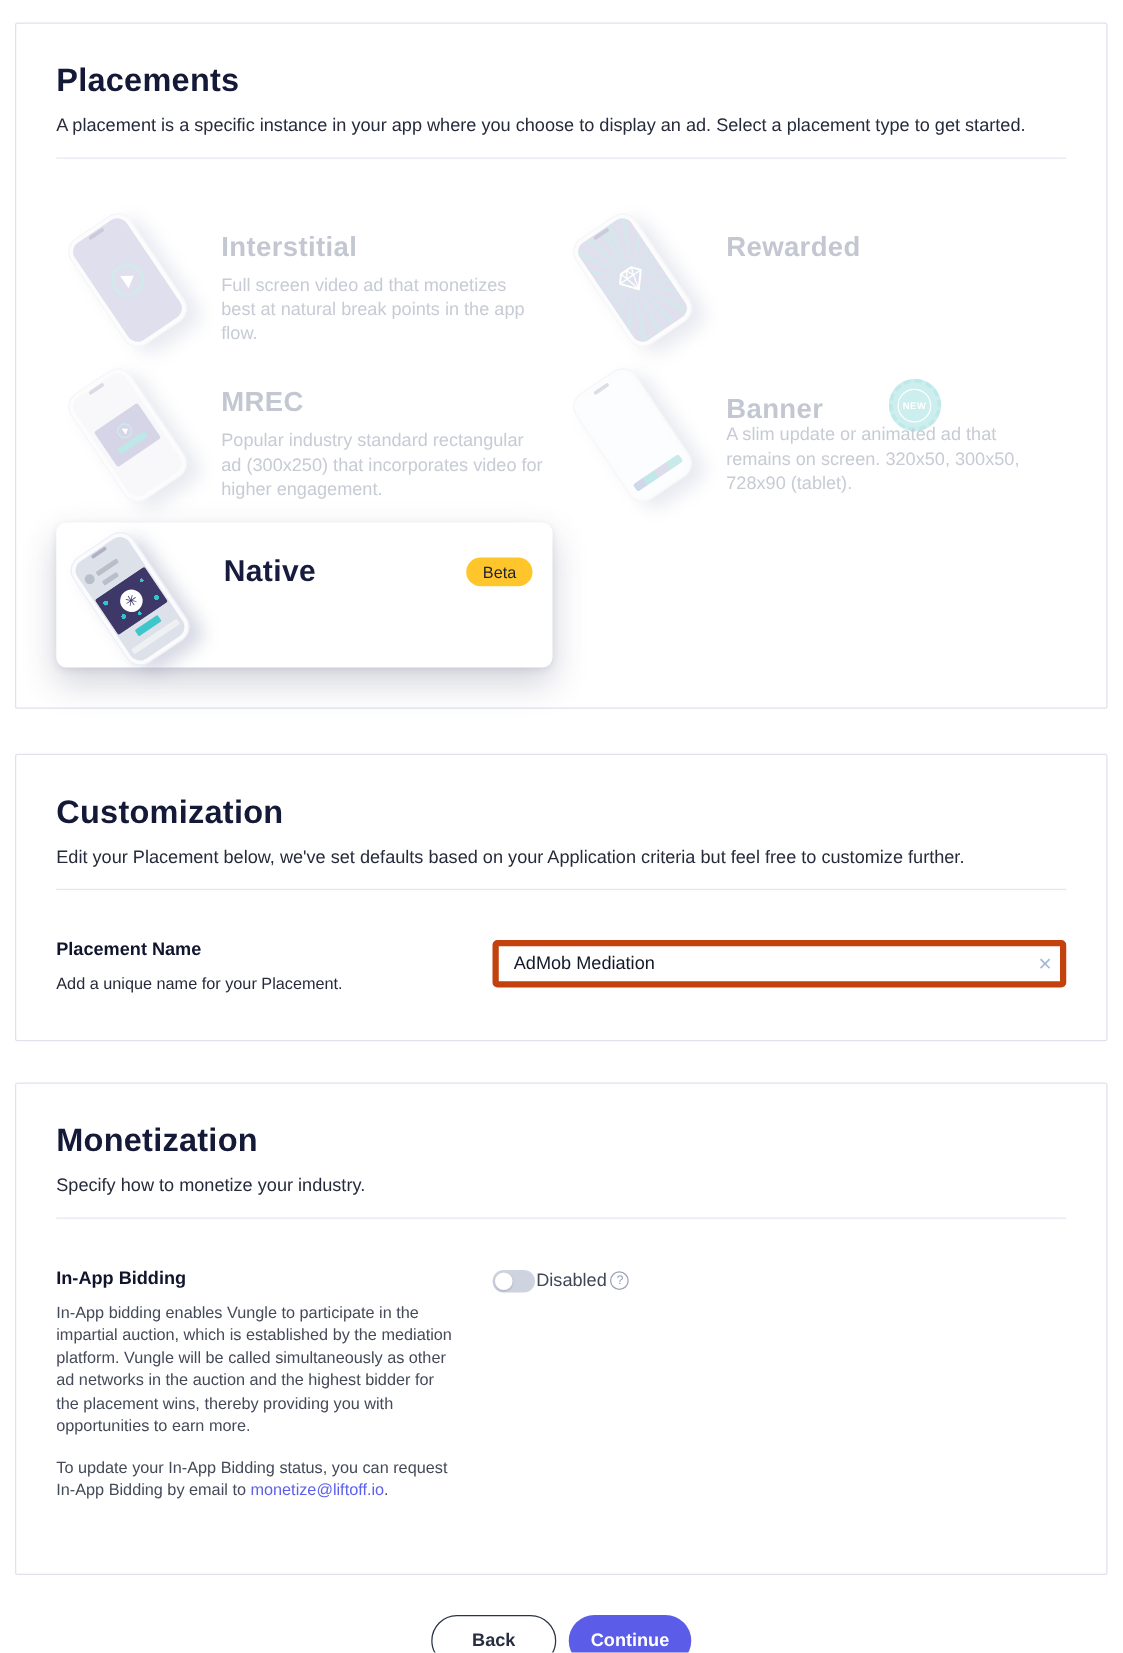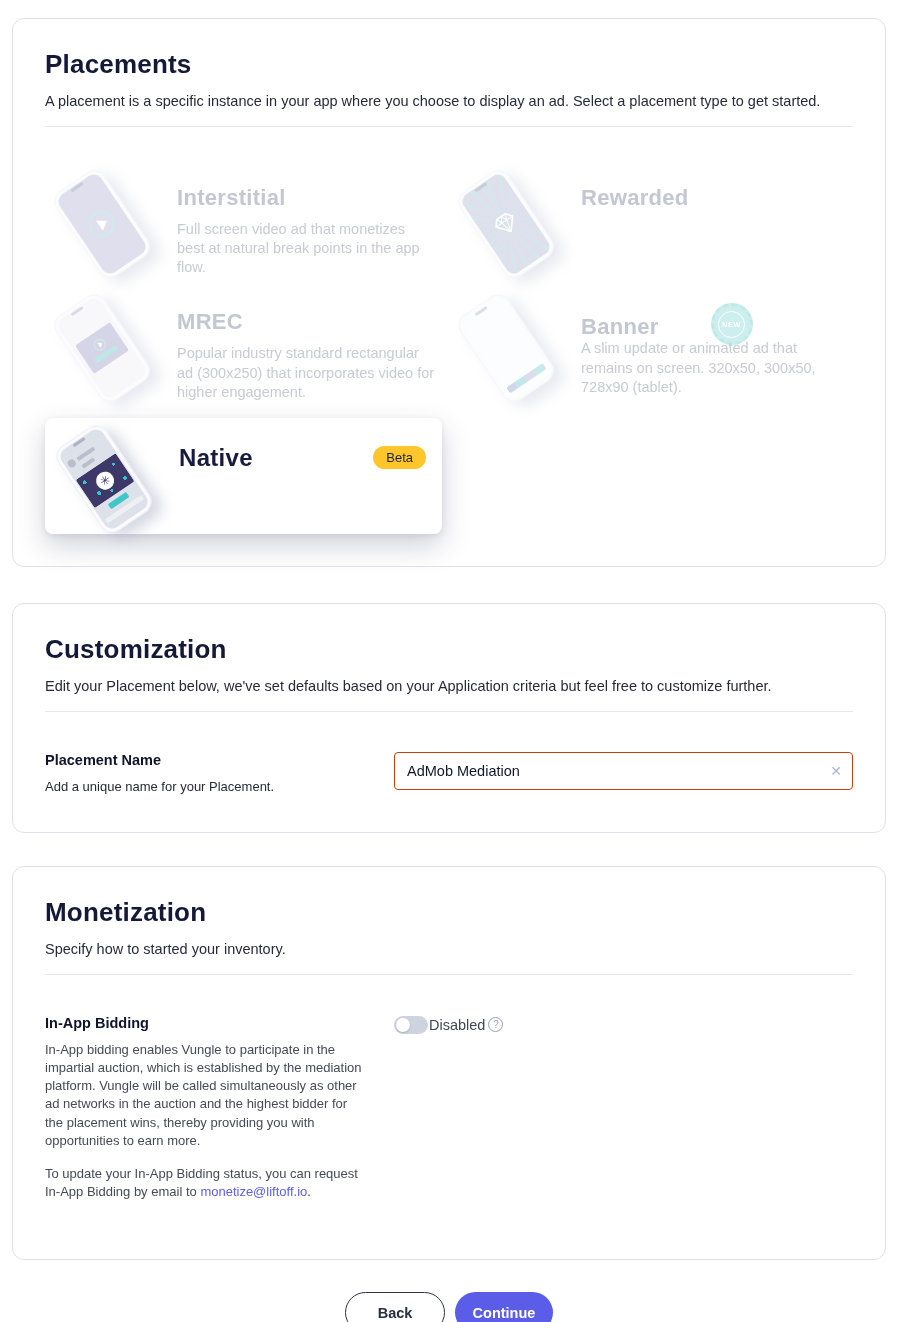--- a/index.html
+++ b/index.html
@@ -5,21 +5,21 @@
   * { margin:0; padding:0; box-sizing:border-box; }
   html,body { background:#ffffff; }
   body {
     width:898px; height:1322px; overflow:hidden;
     font-family:"Liberation Sans","DejaVu Sans",sans-serif;
     color:#23263a;
   }
   .card {
     background:#fff;
     border:1px solid #dfe2ee;
-    border-radius:12px;
+    border-radius:2px;
     margin:0 12px;
     padding:30px 32px 28px;
   }
   .card-title {
     font-size:26px; font-weight:700; color:#141937;
     letter-spacing:.2px; margin-bottom:13px;
   }
   .card-sub { font-size:14.5px; color:#272a3b; margin-bottom:17px; }
   .divider { border:none; border-top:1px solid #e4e7ef; }
 
@@ -145,21 +145,21 @@
 
   
   .section-body { display:flex; margin-top:40px; }
   .label-col { width:349px; flex-shrink:0; padding-right:30px; }
   .field-label { font-size:14.5px; font-weight:700; color:#10142c; }
   .field-help { font-size:13px; color:#272a3b; margin-top:11px; }
   .control-col { flex:1; }
 
   .input-wrap { position:relative; }
   .text-input {
-    width:100%; height:38px; border:1px solid #c2410c; border-radius:4px;
+    width:100%; height:38px; border:5px solid #c2410c; border-radius:4px;
     padding:0 34px 0 12px; font-size:14.5px; color:#121729;
     font-family:"Liberation Sans","DejaVu Sans",sans-serif; outline:none; background:#fff;
   }
   .clear-x {
     position:absolute; right:11px; top:50%; transform:translateY(-50%);
     color:#a9b7d6; font-size:14px; cursor:pointer; line-height:1;
   }
 
   .bid-para { font-size:13px; line-height:1.4; color:#454a58; margin-top:10px; max-width:340px; }
   .bid-para2 { margin-top:15px; }
@@ -319,21 +319,21 @@
       <div class="input-wrap">
         <input class="text-input" type="text" value="AdMob Mediation" style="">
         <span class="clear-x">✕</span>
       </div>
     </div>
   </div>
 </section>
 
 <section class="card" style="margin-top:33px; padding-bottom:40px">
   <h1 class="card-title">Monetization</h1>
-  <p class="card-sub">Specify how to started your inventory.</p>
+  <p class="card-sub">Specify how to monetize your industry.</p>
   <hr class="divider">
 
   <div class="section-body">
     <div class="label-col">
       <div class="field-label">In-App Bidding</div>
       <p class="bid-para">In-App bidding enables Vungle to participate in the impartial auction, which is established by the mediation platform. Vungle will be called simultaneously as other ad networks in the auction and the highest bidder for the placement wins, thereby providing you with opportunities to earn more.</p>
       <p class="bid-para bid-para2"><span>To update your In-App Bidding status, you can request In-App Bidding by email to </span><a class="email-link">monetize@liftoff.io</a><span>.</span></p>
       <div style="height:18px"></div>
     </div>
     <div class="control-col" style="padding-bottom:176px">

